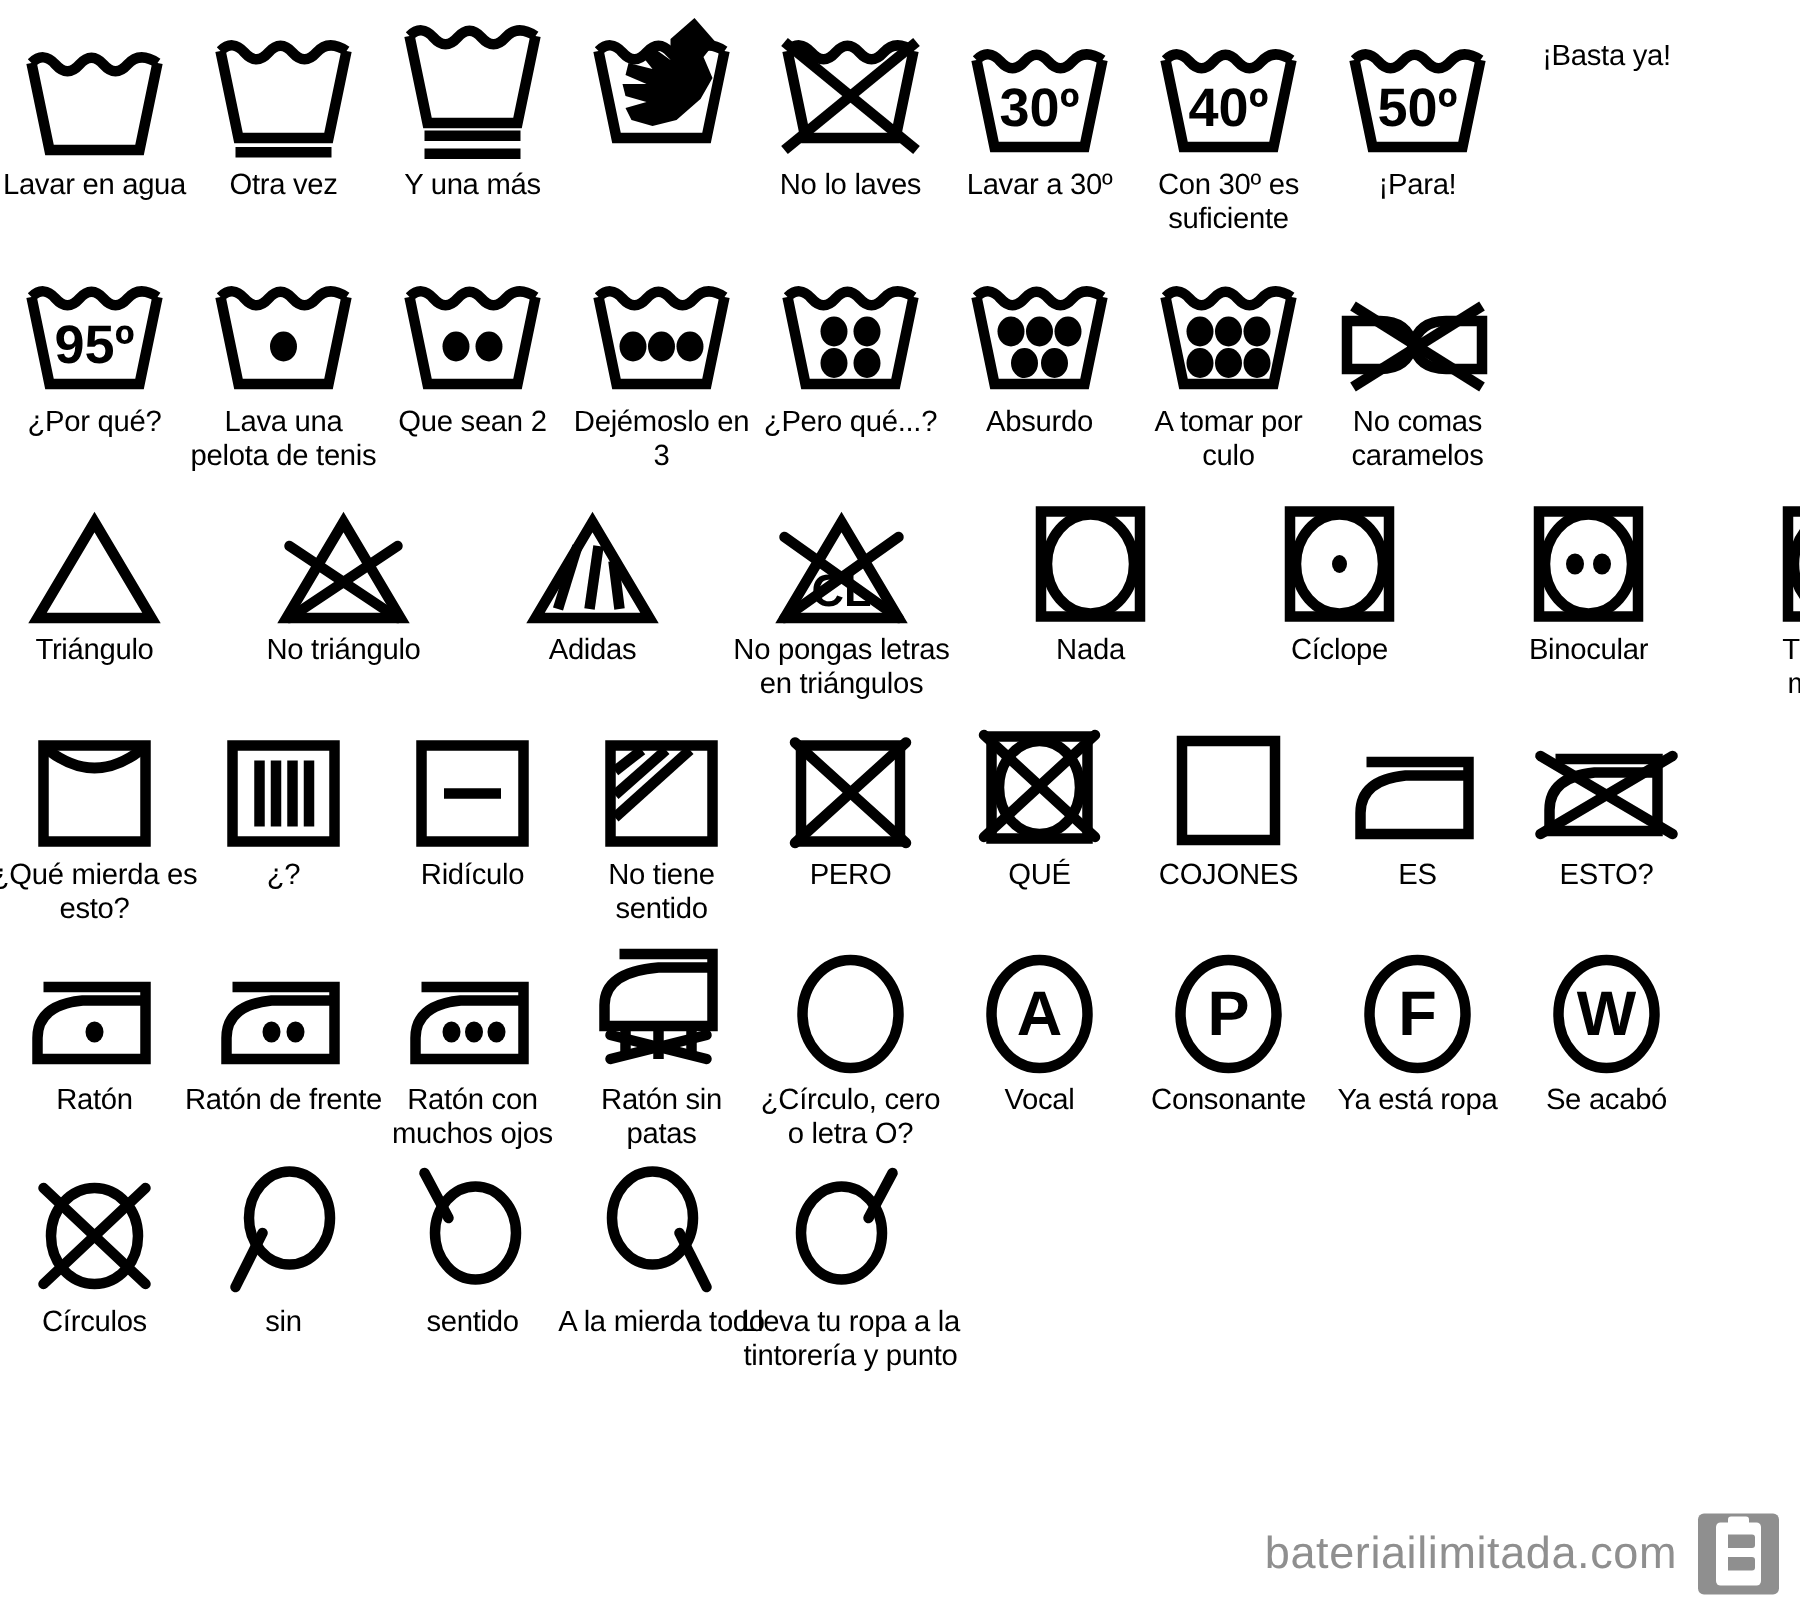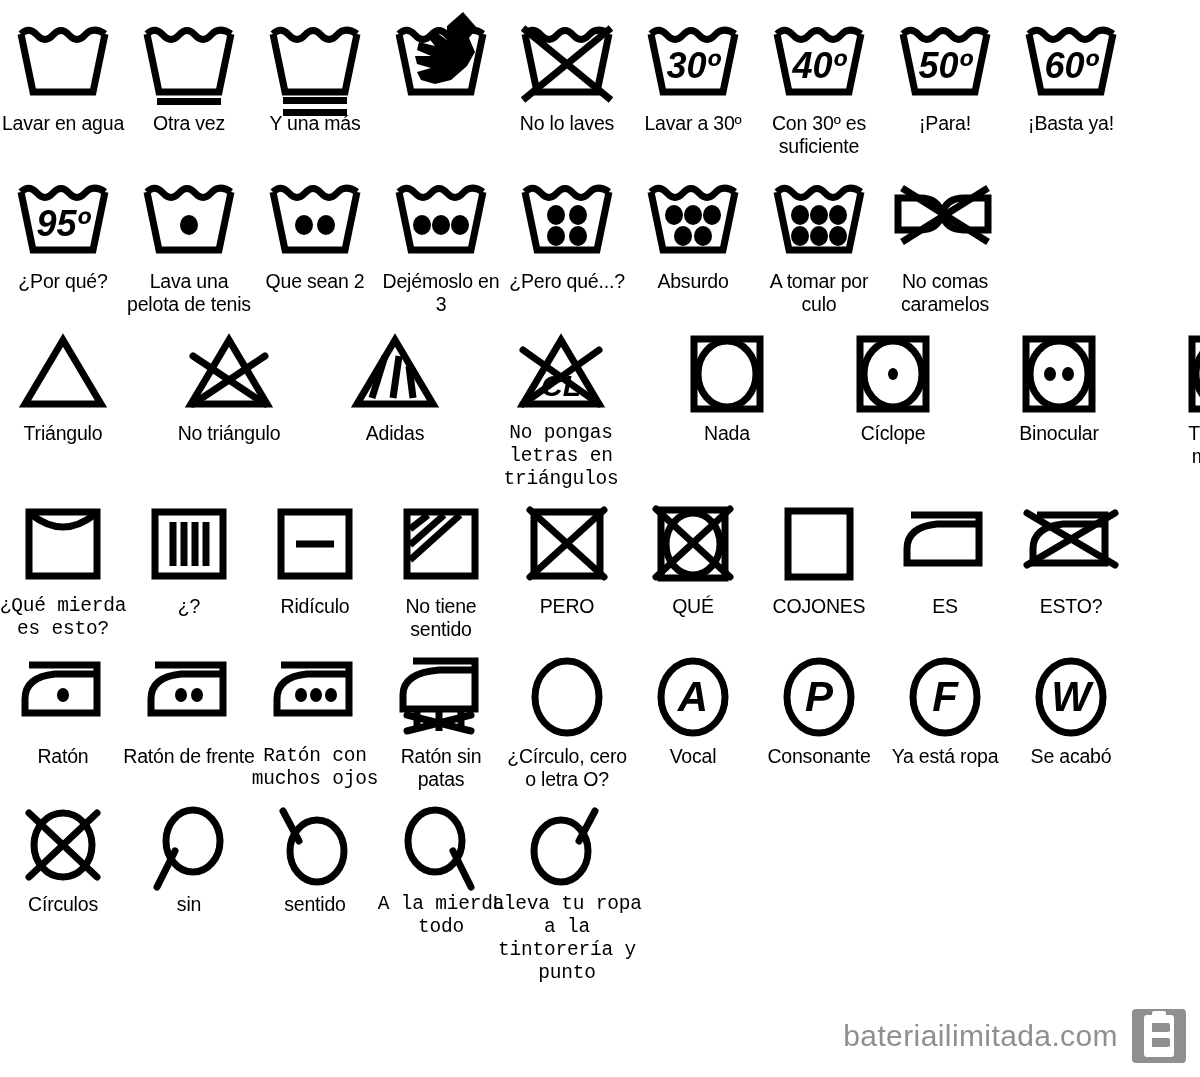--- a/index.html
+++ b/index.html
@@ -18,33 +18,32 @@
   .cell {
     width:126px;
     display:flex;
     flex-direction:column;
     align-items:center;
     position:relative;
   }
   .cell .iconbox {
     height:86px;
     display:flex;
-    align-items:flex-start;
+    align-items:flex-end;
     justify-content:center;
-    font-style:italic;
   }
   .cell .caption {
     text-align:center;
     font-size:19.5px;
     line-height:1.18;
     letter-spacing:-0.2px;
     margin-top:4px;
     width:132px;
   }
-  .cell.wide .caption { width:150px;font-family:Liberation Mono, monospace; }
+  .cell.wide .caption { width:150px; }
 
   
   .r1 { padding-top:22px; }
   .r2 { padding-top:22px; }
   .r3 { padding-top:16px;gap:40px; }
   .r4 { padding-top:14px; }
   .r5 { padding-top:14px; }
   .r6 { padding-top:12px; }
 
   svg { display:block; overflow:visible; }
@@ -176,27 +175,20 @@
         <svg width="100" height="80" viewBox="0 0 100 80">
           <path class="st" d="M8 12 L20 70 L80 70 L92 12"></path>
           <path class="st" d="M8 12 Q16 4 24 13 Q32 22 40 13 Q48 4 56 13 Q64 22 72 13 Q80 4 92 12"></path>
           <text class="tx" x="50" y="56" font-size="36" text-anchor="middle">50º</text>
         </svg>
       </div>
       <div class="caption">¡Para!</div>
     </div>
 
     <div class="cell">
-      <div class="iconbox">
-        <svg width="100" height="80" viewBox="0 0 100 80">
-          <path class="st" d="M8 12 L20 70 L80 70 L92 12"></path>
-          <path class="st" d="M8 12 Q16 4 24 13 Q32 22 40 13 Q48 4 56 13 Q64 22 72 13 Q80 4 92 12"></path>
-          <text class="tx" x="50" y="56" font-size="36" text-anchor="middle">60º</text>
-        </svg>
-      </div>
       <div class="caption">¡Basta ya!</div>
     </div>
 
   </div>
 
   <div class="row r2">
 
 
     <div class="cell">
       <div class="iconbox">

